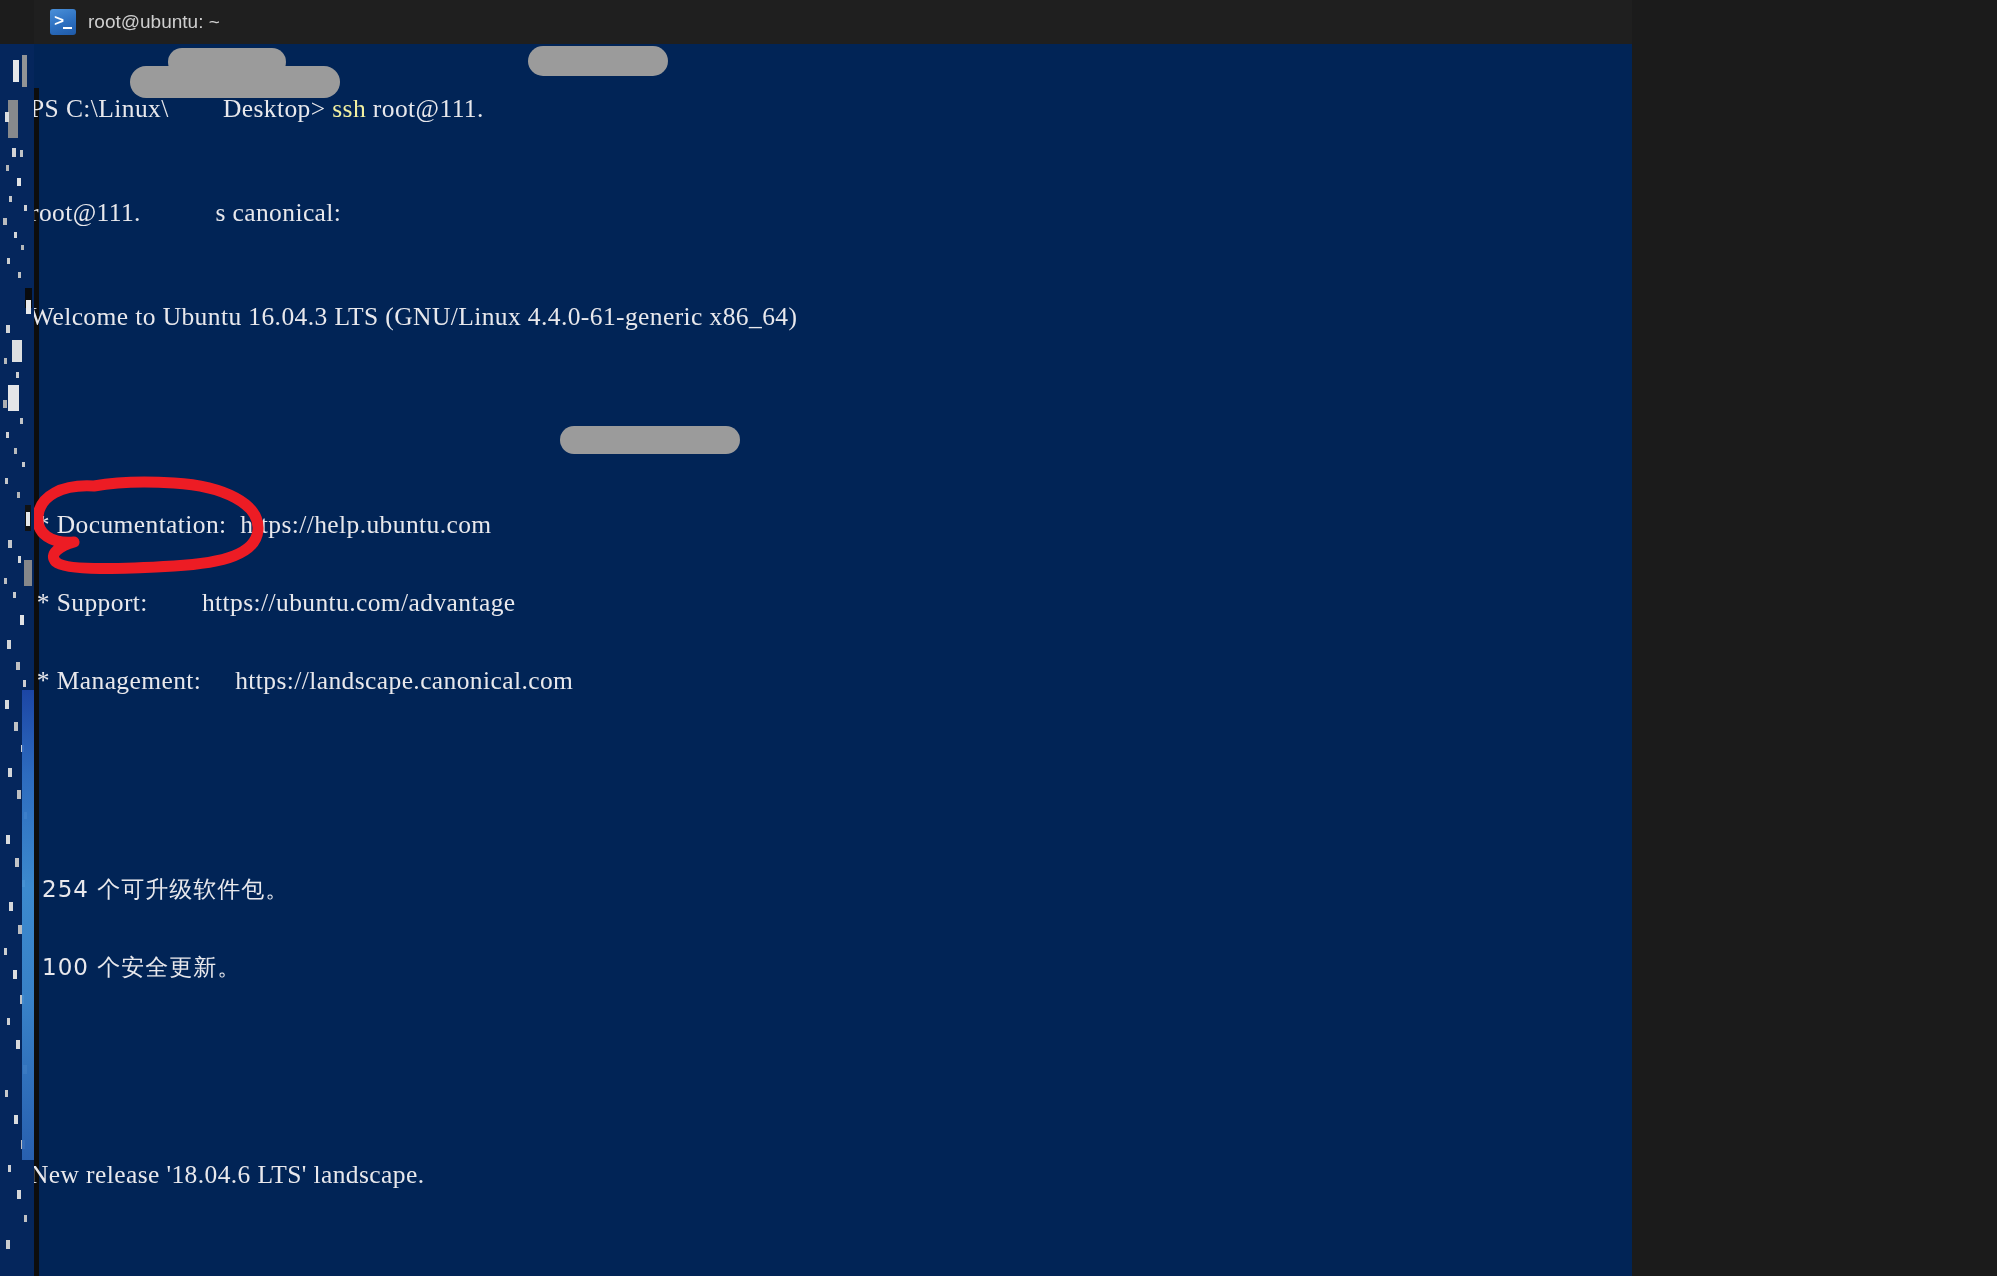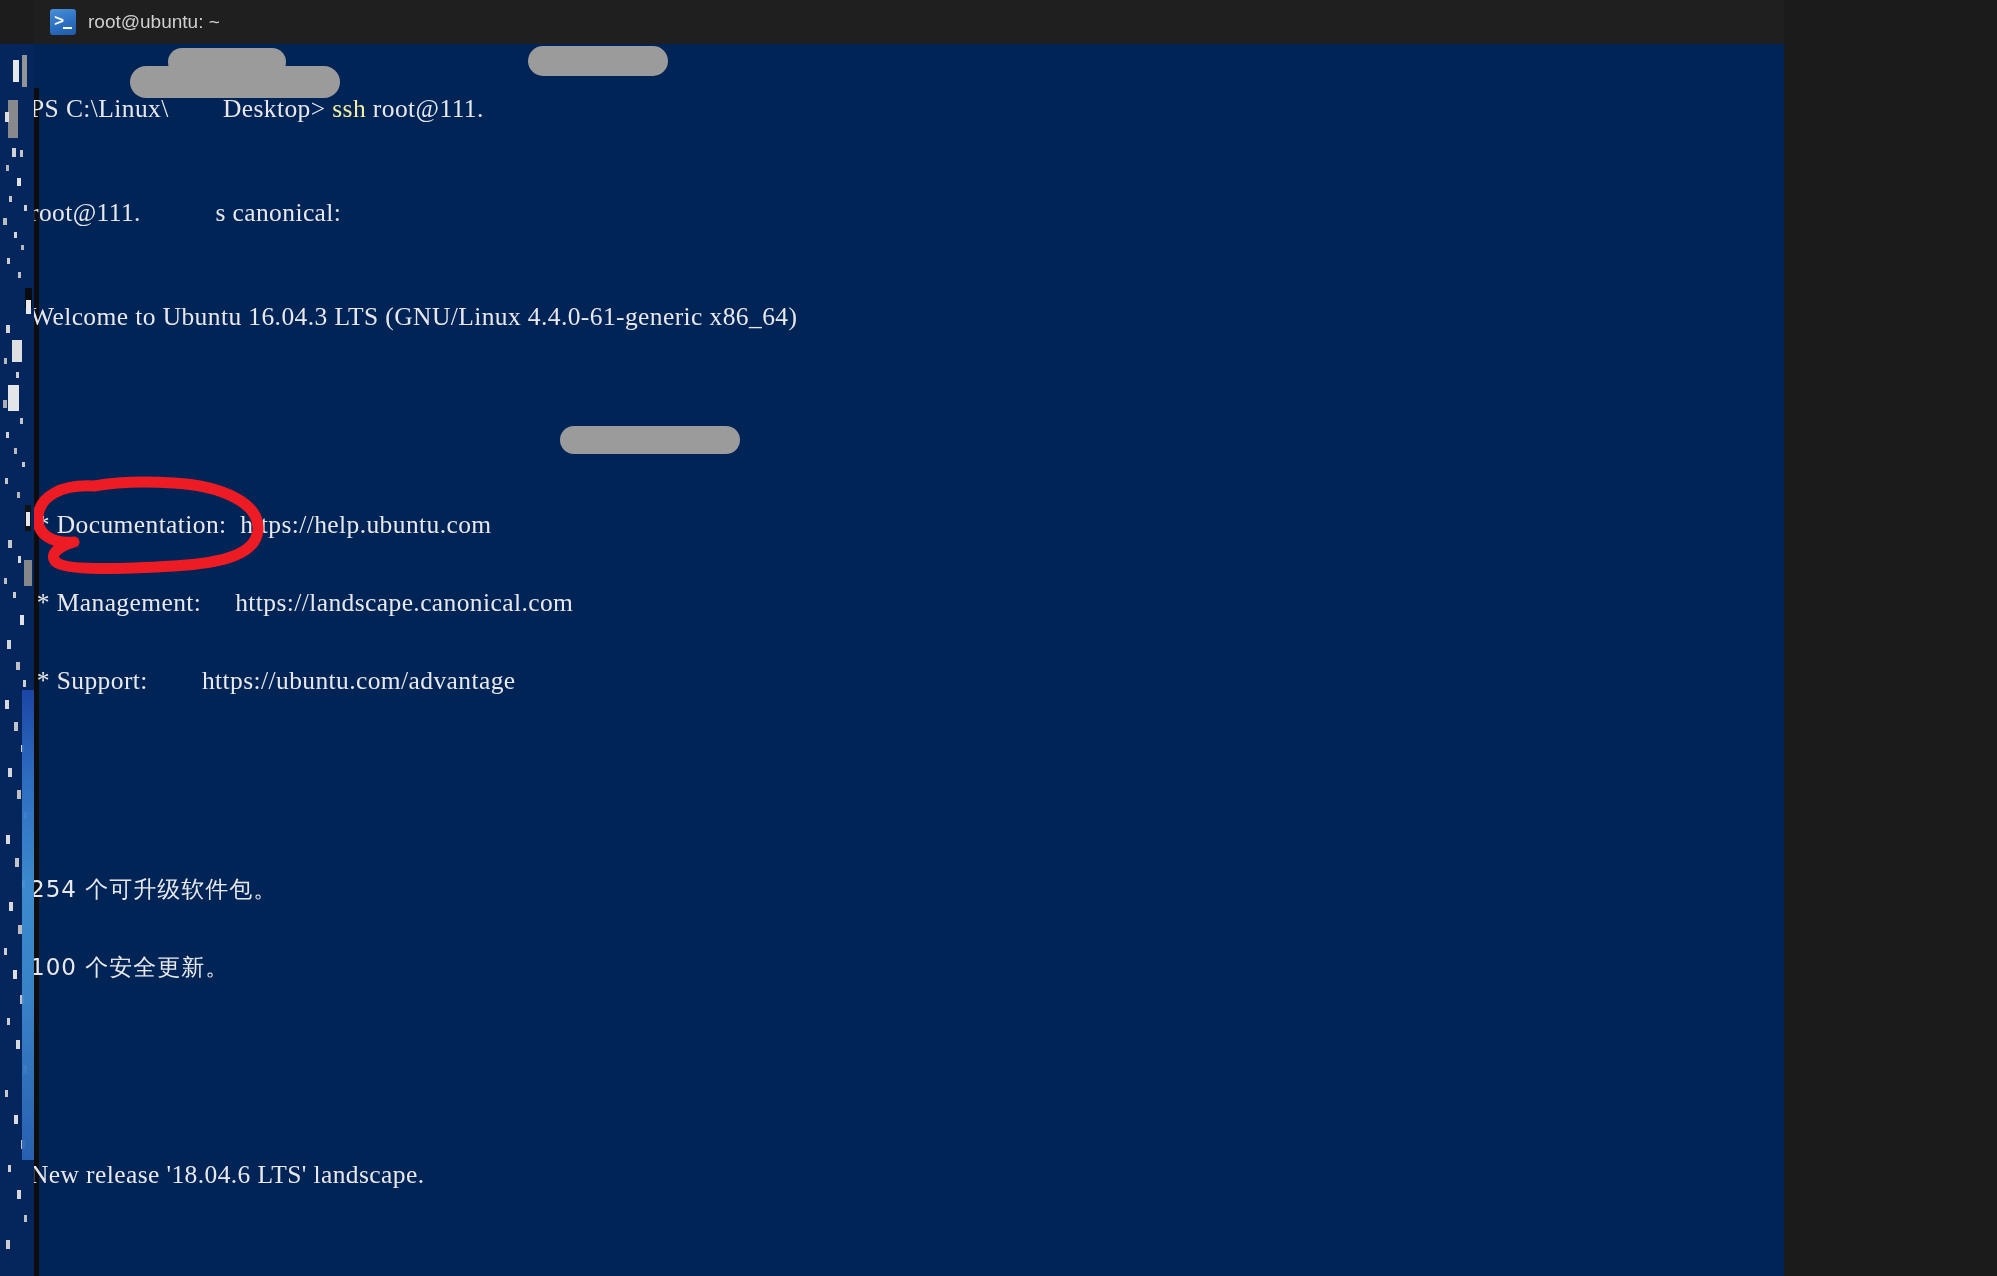--- a/index.html
+++ b/index.html
@@ -9,21 +9,21 @@
   }
   body {
     width: 1997px;
     height: 1276px;
     overflow: hidden;
     font-family: "Liberation Sans", sans-serif;
   }
 
   #screen {
     position: relative;
-    width: 1784px;
+    width: 1632px;
     height: 1276px;
     background: #a3a3a3;
     overflow: hidden;
   }
 
   
   .bg-left-strip {
     position: absolute;
     left: 0; top: 0;
     width: 34px; height: 1276px;
@@ -145,21 +145,21 @@
     font-family: "Liberation Serif", "DejaVu Serif", serif;
     font-size: 25.5px;
     line-height: 26px;
     color: #e8e8ec;
     white-space: pre;
     letter-spacing: .4px;
   }
   .line { height: 26px; }
   .blank { height: 26px; }
   .cmd-yellow { color: #f2f0a0; }
-  .cn { font-family: "DejaVu Sans", sans-serif; font-size: 23px; letter-spacing: 1px; }
+  .cn { font-family: "DejaVu Sans", sans-serif; font-size: 23px; letter-spacing: 1px; margin-left: 12px; }
 
   
   .right-gutter {
     position: absolute;
     right: 0;
     top: 44px;
     width: 53px;
     height: 1232px;
     background: #171717;
   }
@@ -339,22 +339,22 @@
       <div class="term-text">
         <div class="line"><span>PS C:\Linux\</span><span>        </span><span>Desktop&gt; </span><span class="cmd-yellow">ssh</span><span> root@111.</span></div>
 
         <div class="line"><span>root@111.</span><span>          </span><span> s canonical:</span></div>
 
         <div class="line">Welcome to Ubuntu 16.04.3 LTS (GNU/Linux 4.4.0-61-generic x86_64)</div>
 
         <div class="blank"></div>
 
         <div class="line"> * Documentation:  https://help.ubuntu.com</div>
+        <div class="line"> * Support:        https://ubuntu.com/advantage</div>
         <div class="line"> * Management:     https://landscape.canonical.com</div>
-        <div class="line"> * Support:        https://ubuntu.com/advantage</div>
 
         <div class="blank"></div>
 
         <div class="line cn">254 个可升级软件包。</div>
         <div class="line cn">100 个安全更新。</div>
 
         <div class="blank"></div>
 
         <div class="line">New release '18.04.6 LTS' landscape.</div>
 

